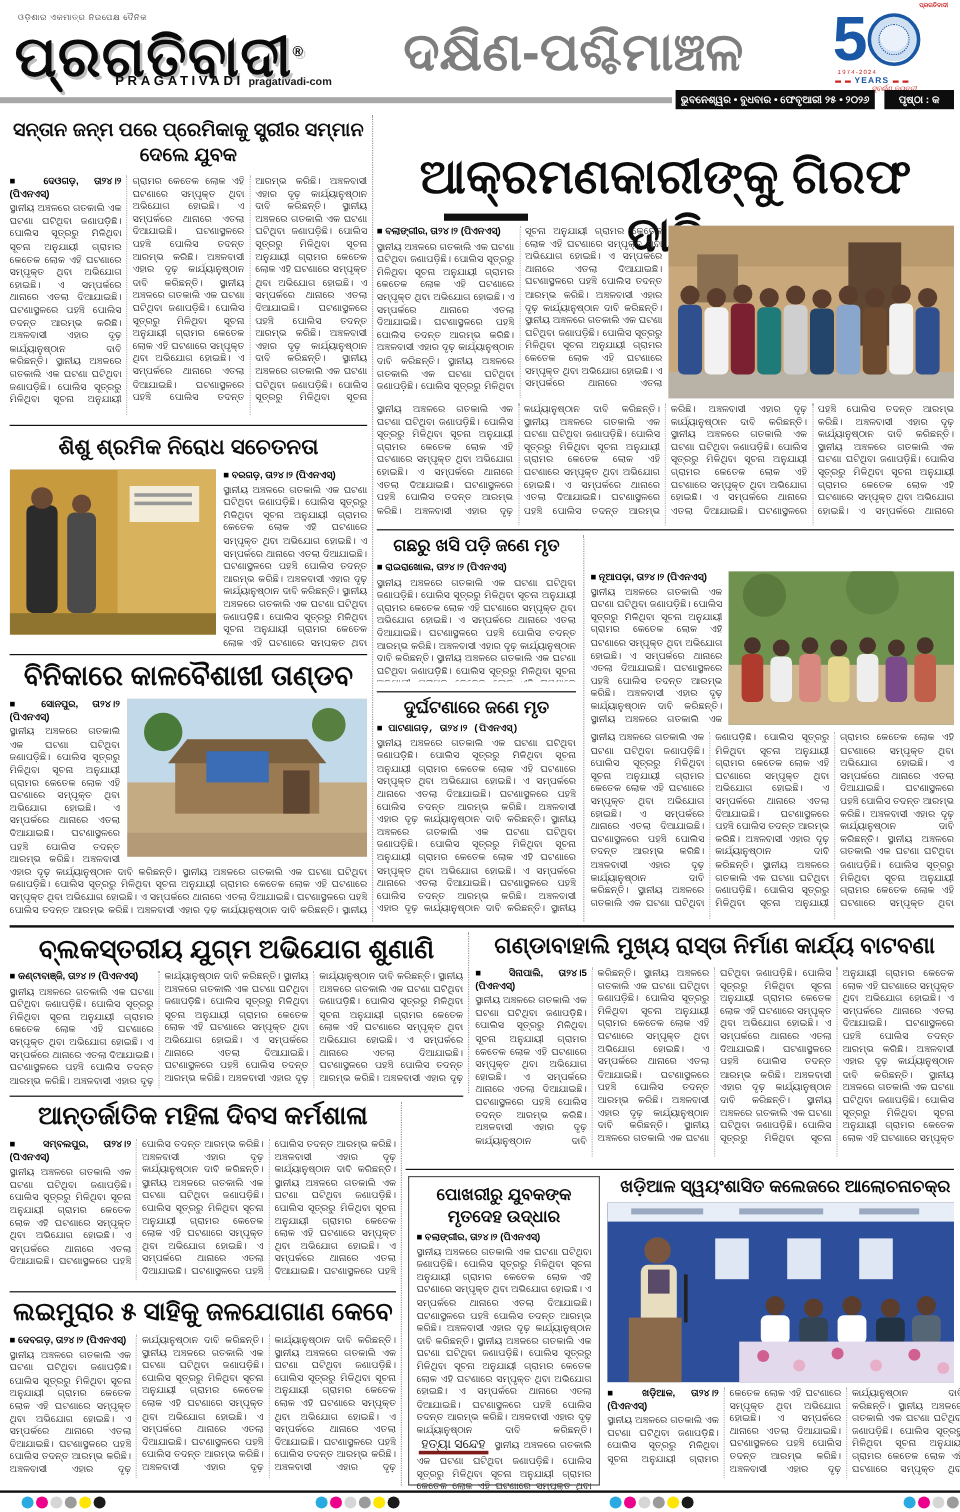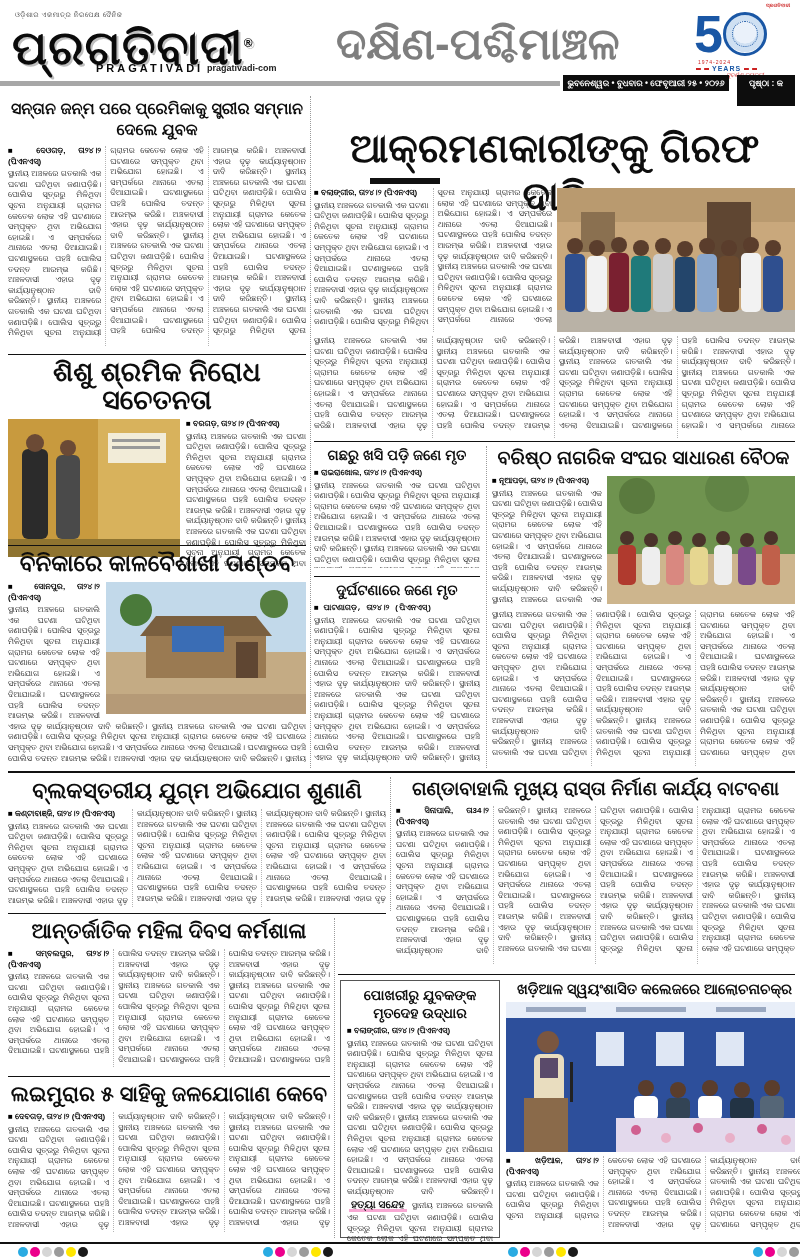--- a/index.html
+++ b/index.html
@@ -41,22 +41,22 @@
   .cols4{column-count:4;column-gap:9px;column-rule:1px dotted #b5b5b5;}
   .dateline{display:block;font-size:8px;font-weight:700;margin-bottom:2px;color:#000;}
   .hrule{background:#111;}
   .vdot{border-left:1px dotted #9a9a9a;width:0;}
   .photo{overflow:hidden;background:#ccc;}
   .photo svg{display:block;}
   .float-l{float:left;margin:0 6px 3px 0;}
   .float-r{float:right;margin:0 0 3px 6px;}
   .blackbar{background:#111;}
   .boxed{border:1px solid #555;box-sizing:border-box;padding:5px 6px;}
-  .highlight{display:inline-block;font-weight:700;font-size:10.5px;color:#0d0d0d;
-             border-bottom:3px solid #f9a8d4;padding:0 2px;margin:1px 2px;}
+  .highlight{display:inline-block;font-weight:400;font-size:10.5px;color:#0d0d0d;
+             border-bottom:3px solid #7f1d1d;padding:0 2px;margin:1px 2px;}
   
   .regrow{display:flex;gap:2px;}
   .dot{width:10px;height:10px;border-radius:50%;}
   .dc{background:#29abe2}.dm{background:#ec008c}.dl{background:#d6d6d6}
   .dg{background:#9b9b9b}.dy{background:#ffe600}.dk{background:#1a1a1a}
 </style>
 </head>
 <body>
 
 <div class="page">
@@ -77,34 +77,34 @@
     <div class="years">
       <div class="dash"></div>
       <span>YEARS</span>
       <div class="dash"></div>
     </div>
     <div class="script">ସୁବର୍ଣ୍ଣ ଜୟନ୍ତୀ</div>
   </div>
 
   <div class="abs gray-rule" style="left:0;top:81px;width:560px;height:5px;"></div>
   <div class="abs date-strip" style="left:563px;top:75px;width:166px;height:16px;">ଭୁବନେଶ୍ୱର • ବୁଧବାର • ଫେବୃଆରୀ ୨୫ • ୨୦୨୬</div>
-  <div class="abs page-box" style="left:737px;top:75px;width:58px;height:31px;">ପୃଷ୍ଠା : କ</div>
+  <div class="abs page-box" style="left:737px;top:75px;width:58px;height:16px;">ପୃଷ୍ଠା : କ</div>
 
   <div class="abs" style="left:8px;top:98px;width:298px;height:253px;">
     <div class="art-head" style="font-size:16px;line-height:21px;">ସନ୍ତାନ ଜନ୍ମ ପରେ ପ୍ରେମିକାକୁ ସ୍ତ୍ରୀର ସମ୍ମାନ ଦେଲେ ଯୁବକ</div>
     <div class="body cols3" style="margin-top:6px;height:200px;">
       <span class="dateline">■ ଦେଓଗଡ଼, ତା୨୪।୨ (ପିଏନଏସ୍)</span>
       <span>ସ୍ଥାନୀୟ ଅଞ୍ଚଳରେ ଗତକାଲି ଏକ ଘଟଣା ଘଟିଥିବା ଜଣାପଡ଼ିଛି। ପୋଲିସ ସୂତ୍ରରୁ ମିଳିଥିବା ସୂଚନା ଅନୁଯାୟୀ ଗ୍ରାମର କେତେକ ଲୋକ ଏହି ଘଟଣାରେ ସମ୍ପୃକ୍ତ ଥିବା ଅଭିଯୋଗ ହୋଇଛି। ଏ ସମ୍ପର୍କରେ ଥାନାରେ ଏତଲା ଦିଆଯାଇଛି। ଘଟଣାସ୍ଥଳରେ ପହଞ୍ଚି ପୋଲିସ ତଦନ୍ତ ଆରମ୍ଭ କରିଛି। ଅଞ୍ଚଳବାସୀ ଏହାର ଦୃଢ଼ କାର୍ଯ୍ୟାନୁଷ୍ଠାନ ଦାବି କରିଛନ୍ତି।  ସ୍ଥାନୀୟ ଅଞ୍ଚଳରେ ଗତକାଲି ଏକ ଘଟଣା ଘଟିଥିବା ଜଣାପଡ଼ିଛି। ପୋଲିସ ସୂତ୍ରରୁ ମିଳିଥିବା ସୂଚନା ଅନୁଯାୟୀ ଗ୍ରାମର କେତେକ ଲୋକ ଏହି ଘଟଣାରେ ସମ୍ପୃକ୍ତ ଥିବା ଅଭିଯୋଗ ହୋଇଛି। ଏ ସମ୍ପର୍କରେ ଥାନାରେ ଏତଲା ଦିଆଯାଇଛି। ଘଟଣାସ୍ଥଳରେ ପହଞ୍ଚି ପୋଲିସ ତଦନ୍ତ ଆରମ୍ଭ କରିଛି। ଅଞ୍ଚଳବାସୀ ଏହାର ଦୃଢ଼ କାର୍ଯ୍ୟାନୁଷ୍ଠାନ ଦାବି କରିଛନ୍ତି।  ସ୍ଥାନୀୟ ଅଞ୍ଚଳରେ ଗତକାଲି ଏକ ଘଟଣା ଘଟିଥିବା ଜଣାପଡ଼ିଛି। ପୋଲିସ ସୂତ୍ରରୁ ମିଳିଥିବା ସୂଚନା ଅନୁଯାୟୀ ଗ୍ରାମର କେତେକ ଲୋକ ଏହି ଘଟଣାରେ ସମ୍ପୃକ୍ତ ଥିବା ଅଭିଯୋଗ ହୋଇଛି। ଏ ସମ୍ପର୍କରେ ଥାନାରେ ଏତଲା ଦିଆଯାଇଛି। ଘଟଣାସ୍ଥଳରେ ପହଞ୍ଚି ପୋଲିସ ତଦନ୍ତ ଆରମ୍ଭ କରିଛି। ଅଞ୍ଚଳବାସୀ ଏହାର ଦୃଢ଼ କାର୍ଯ୍ୟାନୁଷ୍ଠାନ ଦାବି କରିଛନ୍ତି।  ସ୍ଥାନୀୟ ଅଞ୍ଚଳରେ ଗତକାଲି ଏକ ଘଟଣା ଘଟିଥିବା ଜଣାପଡ଼ିଛି। ପୋଲିସ ସୂତ୍ରରୁ ମିଳିଥିବା ସୂଚନା ଅନୁଯାୟୀ ଗ୍ରାମର କେତେକ ଲୋକ ଏହି ଘଟଣାରେ ସମ୍ପୃକ୍ତ ଥିବା ଅଭିଯୋଗ ହୋଇଛି। ଏ ସମ୍ପର୍କରେ ଥାନାରେ ଏତଲା ଦିଆଯାଇଛି। ଘଟଣାସ୍ଥଳରେ ପହଞ୍ଚି ପୋଲିସ ତଦନ୍ତ ଆରମ୍ଭ କରିଛି। ଅଞ୍ଚଳବାସୀ ଏହାର ଦୃଢ଼ କାର୍ଯ୍ୟାନୁଷ୍ଠାନ ଦାବି କରିଛନ୍ତି।  ସ୍ଥାନୀୟ ଅଞ୍ଚଳରେ ଗତକାଲି ଏକ ଘଟଣା ଘଟିଥିବା ଜଣାପଡ଼ିଛି। ପୋଲିସ ସୂତ୍ରରୁ ମିଳିଥିବା ସୂଚନା ଅନୁଯାୟୀ ଗ୍ରାମର କେତେକ ଲୋକ ଏହି ଘଟଣାରେ ସମ୍ପୃକ୍ତ ଥିବା ଅଭିଯୋଗ ହୋଇଛି। ଏ ସମ୍ପର୍କରେ ଥାନାରେ ଏତଲା ଦିଆଯାଇଛି। ଘଟଣାସ୍ଥଳରେ ପହଞ୍ଚି ପୋଲିସ ତଦନ୍ତ ଆରମ୍ଭ କରିଛି। ଅଞ୍ଚଳବାସୀ ଏହାର ଦୃଢ଼ କାର୍ଯ୍ୟାନୁଷ୍ଠାନ ଦାବି କରିଛନ୍ତି।  ସ୍ଥାନୀୟ ଅଞ୍ଚଳରେ ଗତକାଲି ଏକ ଘଟଣା ଘଟିଥିବା ଜଣାପଡ଼ିଛି। ପୋଲିସ ସୂତ୍ରରୁ ମିଳିଥିବା ସୂଚନା ଅନୁଯାୟୀ ଗ୍ରାମର କେତେକ ଲୋକ ଏହି ଘଟଣାରେ ସମ୍ପୃକ୍ତ ଥିବା ଅଭିଯୋଗ ହୋଇଛି। ଏ ସମ୍ପର୍କରେ ଥାନାରେ ଏତଲା ଦିଆଯାଇଛି। ଘଟଣାସ୍ଥଳରେ ପହଞ୍ଚି ପୋଲିସ ତଦନ୍ତ ଆରମ୍ଭ କରିଛି। ଅଞ୍ଚଳବାସୀ ଏହାର ଦୃଢ଼ କାର୍ଯ୍ୟାନୁଷ୍ଠାନ ଦାବି କରିଛନ୍ତି।  ସ୍ଥାନୀୟ ଅଞ୍ଚଳରେ ଗତକାଲି ଏକ ଘଟଣା ଘଟିଥିବା ଜଣାପଡ଼ିଛି। ପୋଲିସ ସୂତ୍ରରୁ ମିଳିଥିବା ସୂଚନା ଅନୁଯାୟୀ ଗ୍ରାମର କେତେକ ଲୋକ ଏହି ଘଟଣାରେ ସମ୍ପୃକ୍ତ ଥିବା ଅଭିଯୋଗ ହୋଇଛି। ଏ ସମ୍ପର୍କରେ ଥାନାରେ ଏତଲା ଦିଆଯାଇଛି। ଘଟଣାସ୍ଥଳରେ ପହଞ୍ଚି ପୋଲିସ ତଦନ୍ତ ଆରମ୍ଭ କରିଛି। ଅଞ୍ଚଳବାସୀ ଏହାର ଦୃଢ଼ କାର୍ଯ୍ୟାନୁଷ୍ଠାନ ଦାବି କରିଛନ୍ତି।  ସ୍ଥାନୀୟ ଅଞ୍ଚଳରେ ଗତକାଲି ଏକ ଘଟଣା ଘଟିଥିବା ଜଣାପଡ଼ିଛି। ପୋଲିସ ସୂତ୍ରରୁ ମିଳିଥିବା ସୂଚନା ଅନୁଯାୟୀ ଗ୍ରାମର କେତେକ ଲୋକ ଏହି ଘଟଣାରେ ସମ୍ପୃକ୍ତ ଥିବା ଅଭିଯୋଗ ହୋଇଛି। ଏ ସମ୍ପର୍କରେ ଥାନାରେ ଏତଲା ଦିଆଯାଇଛି। ଘଟଣାସ୍ଥଳରେ ପହଞ୍ଚି ପୋଲିସ ତଦନ୍ତ ଆରମ୍ଭ କରିଛି। ଅଞ୍ଚଳବାସୀ ଏହାର ଦୃଢ଼ କାର୍ଯ୍ୟାନୁଷ୍ଠାନ ଦାବି କରିଛନ୍ତି।  ସ୍ଥାନୀୟ ଅଞ୍ଚଳରେ ଗତକାଲି ଏକ ଘଟଣା ଘଟିଥିବା ଜଣାପଡ଼ିଛି। ପୋଲିସ ସୂତ୍ରରୁ ମିଳିଥିବା ସୂଚନା ଅନୁଯାୟୀ ଗ୍ରାମର କେତେକ ଲୋକ ଏହି ଘଟଣାରେ ସମ୍ପୃକ୍ତ ଥିବା ଅଭିଯୋଗ ହୋଇଛି। ଏ ସମ୍ପର୍କରେ ଥାନାରେ ଏତଲା ଦିଆଯାଇଛି। ଘଟଣାସ୍ଥଳରେ ପହଞ୍ଚି ପୋଲିସ ତଦନ୍ତ ଆରମ୍ଭ କରିଛି। ଅଞ୍ଚଳବାସୀ ଏହାର ଦୃଢ଼ କାର୍ଯ୍ୟାନୁଷ୍ଠାନ ଦାବି କରିଛନ୍ତି।  ସ୍ଥାନୀୟ ଅଞ୍ଚଳରେ ଗତକାଲି ଏକ ଘଟଣା ଘଟିଥିବା ଜଣାପଡ଼ିଛି। ପୋଲିସ ସୂତ୍ରରୁ ମିଳିଥିବା ସୂଚନା ଅନୁଯାୟୀ ଗ୍ରାମର କେତେକ ଲୋକ ଏହି ଘଟଣାରେ ସମ୍ପୃକ୍ତ ଥିବା ଅଭିଯୋଗ ହୋଇଛି। ଏ ସମ୍ପର୍କରେ ଥାନାରେ ଏତଲା ଦିଆଯାଇଛି। ଘଟଣାସ୍ଥଳରେ ପହଞ୍ଚି ପୋଲିସ ତଦନ୍ତ ଆରମ୍ଭ କରିଛି। ଅଞ୍ଚଳବାସୀ ଏହାର ଦୃଢ଼ କାର୍ଯ୍ୟାନୁଷ୍ଠାନ ଦାବି କରିଛନ୍ତି।  ସ୍ଥାନୀୟ ଅଞ୍ଚଳରେ ଗତକାଲି ଏକ ଘଟଣା ଘଟିଥିବା ଜଣାପଡ଼ିଛି। ପୋଲିସ ସୂତ୍ରରୁ ମିଳିଥିବା ସୂଚନା ଅନୁଯାୟୀ ଗ୍ରାମର କେତେକ ଲୋକ ଏହି ଘଟଣାରେ ସମ୍ପୃକ୍ତ ଥିବା ଅଭିଯୋଗ ହୋଇଛି। ଏ ସମ୍ପର୍କରେ ଥାନାରେ ଏତଲା ଦିଆଯାଇଛି। ଘଟଣାସ୍ଥଳରେ ପହଞ୍ଚି ପୋଲିସ ତଦନ୍ତ ଆରମ୍ଭ କରିଛି। ଅଞ୍ଚଳବାସୀ ଏହାର ଦୃଢ଼ କାର୍ଯ୍ୟାନୁଷ୍ଠାନ ଦାବି କରିଛନ୍ତି।  ସ୍ଥାନୀୟ ଅଞ୍ଚଳରେ ଗତକାଲି ଏକ ଘଟଣା ଘଟିଥିବା ଜଣାପଡ଼ିଛି। ପୋଲିସ ସୂତ୍ରରୁ ମିଳିଥିବା ସୂଚନା ଅନୁଯାୟୀ ଗ୍ରାମର କେତେକ ଲୋକ ଏହି ଘଟଣାରେ ସମ୍ପୃକ୍ତ ଥିବା ଅଭିଯୋଗ ହୋଇଛି। ଏ ସମ୍ପର୍କରେ ଥାନାରେ ଏତଲା ଦିଆଯାଇଛି। ଘଟଣାସ୍ଥଳରେ ପହଞ୍ଚି ପୋଲିସ ତଦନ୍ତ ଆରମ୍ଭ କରିଛି। ଅଞ୍ଚଳବାସୀ ଏହାର ଦୃଢ଼ କାର୍ଯ୍ୟାନୁଷ୍ଠାନ ଦାବି କରିଛନ୍ତି।  ସ୍ଥାନୀୟ ଅଞ୍ଚଳରେ ଗତକାଲି ଏକ ଘଟଣା ଘଟିଥିବା ଜଣାପଡ଼ିଛି। ପୋଲିସ ସୂତ୍ରରୁ ମିଳିଥିବା ସୂଚନା ଅନୁଯାୟୀ ଗ୍ରାମର କେତେକ ଲୋକ ଏହି ଘଟଣାରେ ସମ୍ପୃକ୍ତ ଥିବା ଅଭିଯୋଗ ହୋଇଛି। ଏ ସମ୍ପର୍କରେ ଥାନାରେ ଏତଲା ଦିଆଯାଇଛି। ଘଟଣାସ୍ଥଳରେ ପହଞ୍ଚି ପୋଲିସ ତଦନ୍ତ ଆରମ୍ଭ କରିଛି। ଅଞ୍ଚଳବାସୀ ଏହାର ଦୃଢ଼ କାର୍ଯ୍ୟାନୁଷ୍ଠାନ ଦାବି କରିଛନ୍ତି।  </span>
     </div>
   </div>
   <div class="abs vdot" style="left:310px;top:96px;height:672px;"></div>
 
   <div class="abs hrule" style="left:8px;top:354px;width:298px;height:1px;"></div>
   <div class="abs" style="left:8px;top:358px;width:298px;height:184px;">
-    <div class="art-head" style="font-size:27px;line-height:28px;">ଶିଶୁ ଶ୍ରମିକ ନିରୋଧ ସଚେତନତା</div>
+    <div class="art-head" style="font-size:18px;line-height:28px;">ଶିଶୁ ଶ୍ରମିକ ନିରୋଧ ସଚେତନତା</div>
     <div class="body" style="margin-top:5px;height:148px;">
       <div class="photo float-l" style="width:172px;height:138px;">
         <svg width="172" height="138">
             <rect width="172" height="138" fill="#c89a3e"></rect>
             <rect x="90" width="82" height="138" fill="#d8b25c"></rect>
             <rect x="100" y="14" width="58" height="30" fill="#f2ecd8"></rect>
             <rect x="104" y="20" width="48" height="3" fill="#999"></rect>
             <rect x="104" y="27" width="48" height="3" fill="#999"></rect>
             <rect x="14" y="30" width="26" height="90" rx="6" fill="#2b2b2b"></rect>
             <circle cx="27" cy="24" r="9" fill="#6b4a35"></circle>
@@ -197,21 +197,20 @@
   <div class="abs" style="left:314px;top:581px;width:166px;height:187px;">
     <div class="art-head" style="font-size:14.5px;line-height:18px;">ଦୁର୍ଘଟଣାରେ ଜଣେ ମୃତ</div>
     <div class="body" style="margin-top:4px;height:160px;font-family:Liberation Mono, monospace;">
       <span class="dateline">■ ପାଟଣାଗଡ଼, ତା୨୪।୨ (ପିଏନଏସ୍)</span>
       <span>ସ୍ଥାନୀୟ ଅଞ୍ଚଳରେ ଗତକାଲି ଏକ ଘଟଣା ଘଟିଥିବା ଜଣାପଡ଼ିଛି। ପୋଲିସ ସୂତ୍ରରୁ ମିଳିଥିବା ସୂଚନା ଅନୁଯାୟୀ ଗ୍ରାମର କେତେକ ଲୋକ ଏହି ଘଟଣାରେ ସମ୍ପୃକ୍ତ ଥିବା ଅଭିଯୋଗ ହୋଇଛି। ଏ ସମ୍ପର୍କରେ ଥାନାରେ ଏତଲା ଦିଆଯାଇଛି। ଘଟଣାସ୍ଥଳରେ ପହଞ୍ଚି ପୋଲିସ ତଦନ୍ତ ଆରମ୍ଭ କରିଛି। ଅଞ୍ଚଳବାସୀ ଏହାର ଦୃଢ଼ କାର୍ଯ୍ୟାନୁଷ୍ଠାନ ଦାବି କରିଛନ୍ତି।  ସ୍ଥାନୀୟ ଅଞ୍ଚଳରେ ଗତକାଲି ଏକ ଘଟଣା ଘଟିଥିବା ଜଣାପଡ଼ିଛି। ପୋଲିସ ସୂତ୍ରରୁ ମିଳିଥିବା ସୂଚନା ଅନୁଯାୟୀ ଗ୍ରାମର କେତେକ ଲୋକ ଏହି ଘଟଣାରେ ସମ୍ପୃକ୍ତ ଥିବା ଅଭିଯୋଗ ହୋଇଛି। ଏ ସମ୍ପର୍କରେ ଥାନାରେ ଏତଲା ଦିଆଯାଇଛି। ଘଟଣାସ୍ଥଳରେ ପହଞ୍ଚି ପୋଲିସ ତଦନ୍ତ ଆରମ୍ଭ କରିଛି। ଅଞ୍ଚଳବାସୀ ଏହାର ଦୃଢ଼ କାର୍ଯ୍ୟାନୁଷ୍ଠାନ ଦାବି କରିଛନ୍ତି।  ସ୍ଥାନୀୟ ଅଞ୍ଚଳରେ ଗତକାଲି ଏକ ଘଟଣା ଘଟିଥିବା ଜଣାପଡ଼ିଛି। ପୋଲିସ ସୂତ୍ରରୁ ମିଳିଥିବା ସୂଚନା ଅନୁଯାୟୀ ଗ୍ରାମର କେତେକ ଲୋକ ଏହି ଘଟଣାରେ ସମ୍ପୃକ୍ତ ଥିବା ଅଭିଯୋଗ ହୋଇଛି। ଏ ସମ୍ପର୍କରେ ଥାନାରେ ଏତଲା ଦିଆଯାଇଛି। ଘଟଣାସ୍ଥଳରେ ପହଞ୍ଚି ପୋଲିସ ତଦନ୍ତ ଆରମ୍ଭ କରିଛି। ଅଞ୍ଚଳବାସୀ ଏହାର ଦୃଢ଼ କାର୍ଯ୍ୟାନୁଷ୍ଠାନ ଦାବି କରିଛନ୍ତି।  ସ୍ଥାନୀୟ ଅଞ୍ଚଳରେ ଗତକାଲି ଏକ ଘଟଣା ଘଟିଥିବା ଜଣାପଡ଼ିଛି। ପୋଲିସ ସୂତ୍ରରୁ ମିଳିଥିବା ସୂଚନା ଅନୁଯାୟୀ ଗ୍ରାମର କେତେକ ଲୋକ ଏହି ଘଟଣାରେ ସମ୍ପୃକ୍ତ ଥିବା ଅଭିଯୋଗ ହୋଇଛି। ଏ ସମ୍ପର୍କରେ ଥାନାରେ ଏତଲା ଦିଆଯାଇଛି। ଘଟଣାସ୍ଥଳରେ ପହଞ୍ଚି ପୋଲିସ ତଦନ୍ତ ଆରମ୍ଭ କରିଛି। ଅଞ୍ଚଳବାସୀ ଏହାର ଦୃଢ଼ କାର୍ଯ୍ୟାନୁଷ୍ଠାନ ଦାବି କରିଛନ୍ତି।  ସ୍ଥାନୀୟ ଅଞ୍ଚଳରେ ଗତକାଲି ଏକ ଘଟଣା ଘଟିଥିବା ଜଣାପଡ଼ିଛି। ପୋଲିସ ସୂତ୍ରରୁ ମିଳିଥିବା ସୂଚନା ଅନୁଯାୟୀ ଗ୍ରାମର କେତେକ ଲୋକ ଏହି ଘଟଣାରେ ସମ୍ପୃକ୍ତ ଥିବା ଅଭିଯୋଗ ହୋଇଛି। ଏ ସମ୍ପର୍କରେ ଥାନାରେ ଏତଲା ଦିଆଯାଇଛି। ଘଟଣାସ୍ଥଳରେ ପହଞ୍ଚି ପୋଲିସ ତଦନ୍ତ ଆରମ୍ଭ କରିଛି। ଅଞ୍ଚଳବାସୀ ଏହାର ଦୃଢ଼ କାର୍ଯ୍ୟାନୁଷ୍ଠାନ ଦାବି କରିଛନ୍ତି।  ସ୍ଥାନୀୟ ଅଞ୍ଚଳରେ ଗତକାଲି ଏକ ଘଟଣା ଘଟିଥିବା ଜଣାପଡ଼ିଛି। ପୋଲିସ ସୂତ୍ରରୁ ମିଳିଥିବା ସୂଚନା ଅନୁଯାୟୀ ଗ୍ରାମର କେତେକ ଲୋକ ଏହି ଘଟଣାରେ ସମ୍ପୃକ୍ତ ଥିବା ଅଭିଯୋଗ ହୋଇଛି। ଏ ସମ୍ପର୍କରେ ଥାନାରେ ଏତଲା ଦିଆଯାଇଛି। ଘଟଣାସ୍ଥଳରେ ପହଞ୍ଚି ପୋଲିସ ତଦନ୍ତ ଆରମ୍ଭ କରିଛି। ଅଞ୍ଚଳବାସୀ ଏହାର ଦୃଢ଼ କାର୍ଯ୍ୟାନୁଷ୍ଠାନ ଦାବି କରିଛନ୍ତି।  </span>
     </div>
   </div>
   <div class="abs vdot" style="left:486px;top:446px;height:322px;"></div>
 
   <div class="abs" style="left:492px;top:446px;width:303px;height:322px;">
-    <div class="art-head" style="font-size:19px;line-height:24px;">ବରିଷ୍ଠ ନାଗରିକ ସଂଘର ସାଧାରଣ ବୈଠକ</div>
     <div class="abs" style="left:0;top:30px;width:303px;height:128px;display:flex;">
       <div class="body" style="width:110px;height:128px;">
         <span class="dateline">■ ନୂଆପଡ଼ା, ତା୨୪।୨ (ପିଏନଏସ୍)</span>
         <span>ସ୍ଥାନୀୟ ଅଞ୍ଚଳରେ ଗତକାଲି ଏକ ଘଟଣା ଘଟିଥିବା ଜଣାପଡ଼ିଛି। ପୋଲିସ ସୂତ୍ରରୁ ମିଳିଥିବା ସୂଚନା ଅନୁଯାୟୀ ଗ୍ରାମର କେତେକ ଲୋକ ଏହି ଘଟଣାରେ ସମ୍ପୃକ୍ତ ଥିବା ଅଭିଯୋଗ ହୋଇଛି। ଏ ସମ୍ପର୍କରେ ଥାନାରେ ଏତଲା ଦିଆଯାଇଛି। ଘଟଣାସ୍ଥଳରେ ପହଞ୍ଚି ପୋଲିସ ତଦନ୍ତ ଆରମ୍ଭ କରିଛି। ଅଞ୍ଚଳବାସୀ ଏହାର ଦୃଢ଼ କାର୍ଯ୍ୟାନୁଷ୍ଠାନ ଦାବି କରିଛନ୍ତି।  ସ୍ଥାନୀୟ ଅଞ୍ଚଳରେ ଗତକାଲି ଏକ ଘଟଣା ଘଟିଥିବା ଜଣାପଡ଼ିଛି। ପୋଲିସ ସୂତ୍ରରୁ ମିଳିଥିବା ସୂଚନା ଅନୁଯାୟୀ ଗ୍ରାମର କେତେକ ଲୋକ ଏହି ଘଟଣାରେ ସମ୍ପୃକ୍ତ ଥିବା ଅଭିଯୋଗ ହୋଇଛି। ଏ ସମ୍ପର୍କରେ ଥାନାରେ ଏତଲା ଦିଆଯାଇଛି। ଘଟଣାସ୍ଥଳରେ ପହଞ୍ଚି ପୋଲିସ ତଦନ୍ତ ଆରମ୍ଭ କରିଛି। ଅଞ୍ଚଳବାସୀ ଏହାର ଦୃଢ଼ କାର୍ଯ୍ୟାନୁଷ୍ଠାନ ଦାବି କରିଛନ୍ତି।  ସ୍ଥାନୀୟ ଅଞ୍ଚଳରେ ଗତକାଲି ଏକ ଘଟଣା ଘଟିଥିବା ଜଣାପଡ଼ିଛି। ପୋଲିସ ସୂତ୍ରରୁ ମିଳିଥିବା ସୂଚନା ଅନୁଯାୟୀ ଗ୍ରାମର କେତେକ ଲୋକ ଏହି ଘଟଣାରେ ସମ୍ପୃକ୍ତ ଥିବା ଅଭିଯୋଗ ହୋଇଛି। ଏ ସମ୍ପର୍କରେ ଥାନାରେ ଏତଲା ଦିଆଯାଇଛି। ଘଟଣାସ୍ଥଳରେ ପହଞ୍ଚି ପୋଲିସ ତଦନ୍ତ ଆରମ୍ଭ କରିଛି। ଅଞ୍ଚଳବାସୀ ଏହାର ଦୃଢ଼ କାର୍ଯ୍ୟାନୁଷ୍ଠାନ ଦାବି କରିଛନ୍ତି।  </span>
       </div>
       <div class="photo" style="width:188px;height:128px;margin-left:5px;">
         <svg width="188" height="128">
             <rect width="188" height="128" fill="#6f934f"></rect>
             <circle cx="30" cy="20" r="18" fill="#5a7a3e"></circle>
             <circle cx="120" cy="14" r="22" fill="#618445"></circle>
@@ -247,21 +246,21 @@
     <div class="body cols3" style="margin-top:5px;height:98px;">
       <span class="dateline">■ କଣ୍ଟାବାଞ୍ଜି, ତା୨୪।୨ (ପିଏନଏସ୍)</span>
       <span>ସ୍ଥାନୀୟ ଅଞ୍ଚଳରେ ଗତକାଲି ଏକ ଘଟଣା ଘଟିଥିବା ଜଣାପଡ଼ିଛି। ପୋଲିସ ସୂତ୍ରରୁ ମିଳିଥିବା ସୂଚନା ଅନୁଯାୟୀ ଗ୍ରାମର କେତେକ ଲୋକ ଏହି ଘଟଣାରେ ସମ୍ପୃକ୍ତ ଥିବା ଅଭିଯୋଗ ହୋଇଛି। ଏ ସମ୍ପର୍କରେ ଥାନାରେ ଏତଲା ଦିଆଯାଇଛି। ଘଟଣାସ୍ଥଳରେ ପହଞ୍ଚି ପୋଲିସ ତଦନ୍ତ ଆରମ୍ଭ କରିଛି। ଅଞ୍ଚଳବାସୀ ଏହାର ଦୃଢ଼ କାର୍ଯ୍ୟାନୁଷ୍ଠାନ ଦାବି କରିଛନ୍ତି।  ସ୍ଥାନୀୟ ଅଞ୍ଚଳରେ ଗତକାଲି ଏକ ଘଟଣା ଘଟିଥିବା ଜଣାପଡ଼ିଛି। ପୋଲିସ ସୂତ୍ରରୁ ମିଳିଥିବା ସୂଚନା ଅନୁଯାୟୀ ଗ୍ରାମର କେତେକ ଲୋକ ଏହି ଘଟଣାରେ ସମ୍ପୃକ୍ତ ଥିବା ଅଭିଯୋଗ ହୋଇଛି। ଏ ସମ୍ପର୍କରେ ଥାନାରେ ଏତଲା ଦିଆଯାଇଛି। ଘଟଣାସ୍ଥଳରେ ପହଞ୍ଚି ପୋଲିସ ତଦନ୍ତ ଆରମ୍ଭ କରିଛି। ଅଞ୍ଚଳବାସୀ ଏହାର ଦୃଢ଼ କାର୍ଯ୍ୟାନୁଷ୍ଠାନ ଦାବି କରିଛନ୍ତି।  ସ୍ଥାନୀୟ ଅଞ୍ଚଳରେ ଗତକାଲି ଏକ ଘଟଣା ଘଟିଥିବା ଜଣାପଡ଼ିଛି। ପୋଲିସ ସୂତ୍ରରୁ ମିଳିଥିବା ସୂଚନା ଅନୁଯାୟୀ ଗ୍ରାମର କେତେକ ଲୋକ ଏହି ଘଟଣାରେ ସମ୍ପୃକ୍ତ ଥିବା ଅଭିଯୋଗ ହୋଇଛି। ଏ ସମ୍ପର୍କରେ ଥାନାରେ ଏତଲା ଦିଆଯାଇଛି। ଘଟଣାସ୍ଥଳରେ ପହଞ୍ଚି ପୋଲିସ ତଦନ୍ତ ଆରମ୍ଭ କରିଛି। ଅଞ୍ଚଳବାସୀ ଏହାର ଦୃଢ଼ କାର୍ଯ୍ୟାନୁଷ୍ଠାନ ଦାବି କରିଛନ୍ତି।  ସ୍ଥାନୀୟ ଅଞ୍ଚଳରେ ଗତକାଲି ଏକ ଘଟଣା ଘଟିଥିବା ଜଣାପଡ଼ିଛି। ପୋଲିସ ସୂତ୍ରରୁ ମିଳିଥିବା ସୂଚନା ଅନୁଯାୟୀ ଗ୍ରାମର କେତେକ ଲୋକ ଏହି ଘଟଣାରେ ସମ୍ପୃକ୍ତ ଥିବା ଅଭିଯୋଗ ହୋଇଛି। ଏ ସମ୍ପର୍କରେ ଥାନାରେ ଏତଲା ଦିଆଯାଇଛି। ଘଟଣାସ୍ଥଳରେ ପହଞ୍ଚି ପୋଲିସ ତଦନ୍ତ ଆରମ୍ଭ କରିଛି। ଅଞ୍ଚଳବାସୀ ଏହାର ଦୃଢ଼ କାର୍ଯ୍ୟାନୁଷ୍ଠାନ ଦାବି କରିଛନ୍ତି।  ସ୍ଥାନୀୟ ଅଞ୍ଚଳରେ ଗତକାଲି ଏକ ଘଟଣା ଘଟିଥିବା ଜଣାପଡ଼ିଛି। ପୋଲିସ ସୂତ୍ରରୁ ମିଳିଥିବା ସୂଚନା ଅନୁଯାୟୀ ଗ୍ରାମର କେତେକ ଲୋକ ଏହି ଘଟଣାରେ ସମ୍ପୃକ୍ତ ଥିବା ଅଭିଯୋଗ ହୋଇଛି। ଏ ସମ୍ପର୍କରେ ଥାନାରେ ଏତଲା ଦିଆଯାଇଛି। ଘଟଣାସ୍ଥଳରେ ପହଞ୍ଚି ପୋଲିସ ତଦନ୍ତ ଆରମ୍ଭ କରିଛି। ଅଞ୍ଚଳବାସୀ ଏହାର ଦୃଢ଼ କାର୍ଯ୍ୟାନୁଷ୍ଠାନ ଦାବି କରିଛନ୍ତି।  ସ୍ଥାନୀୟ ଅଞ୍ଚଳରେ ଗତକାଲି ଏକ ଘଟଣା ଘଟିଥିବା ଜଣାପଡ଼ିଛି। ପୋଲିସ ସୂତ୍ରରୁ ମିଳିଥିବା ସୂଚନା ଅନୁଯାୟୀ ଗ୍ରାମର କେତେକ ଲୋକ ଏହି ଘଟଣାରେ ସମ୍ପୃକ୍ତ ଥିବା ଅଭିଯୋଗ ହୋଇଛି। ଏ ସମ୍ପର୍କରେ ଥାନାରେ ଏତଲା ଦିଆଯାଇଛି। ଘଟଣାସ୍ଥଳରେ ପହଞ୍ଚି ପୋଲିସ ତଦନ୍ତ ଆରମ୍ଭ କରିଛି। ଅଞ୍ଚଳବାସୀ ଏହାର ଦୃଢ଼ କାର୍ଯ୍ୟାନୁଷ୍ଠାନ ଦାବି କରିଛନ୍ତି।  </span>
     </div>
   </div>
   <div class="abs vdot" style="left:390px;top:777px;height:134px;"></div>
 
   <div class="abs" style="left:396px;top:777px;width:399px;height:193px;">
     <div class="art-head" style="font-size:19px;line-height:24px;">ଗଣ୍ଡାବାହାଲି ମୁଖ୍ୟ ରାସ୍ତା ନିର୍ମାଣ କାର୍ଯ୍ୟ ବାଟବଣା</div>
     <div class="body cols4" style="margin-top:5px;height:158px;">
-      <span class="dateline">■ ସିନାପାଲି, ତା34।୨ (ପିଏନଏସ୍)</span>
+      <span class="dateline">■ ସିନାପାଲି, ତା୨୪।5 (ପିଏନଏସ୍)</span>
       <span>ସ୍ଥାନୀୟ ଅଞ୍ଚଳରେ ଗତକାଲି ଏକ ଘଟଣା ଘଟିଥିବା ଜଣାପଡ଼ିଛି। ପୋଲିସ ସୂତ୍ରରୁ ମିଳିଥିବା ସୂଚନା ଅନୁଯାୟୀ ଗ୍ରାମର କେତେକ ଲୋକ ଏହି ଘଟଣାରେ ସମ୍ପୃକ୍ତ ଥିବା ଅଭିଯୋଗ ହୋଇଛି। ଏ ସମ୍ପର୍କରେ ଥାନାରେ ଏତଲା ଦିଆଯାଇଛି। ଘଟଣାସ୍ଥଳରେ ପହଞ୍ଚି ପୋଲିସ ତଦନ୍ତ ଆରମ୍ଭ କରିଛି। ଅଞ୍ଚଳବାସୀ ଏହାର ଦୃଢ଼ କାର୍ଯ୍ୟାନୁଷ୍ଠାନ ଦାବି କରିଛନ୍ତି।  ସ୍ଥାନୀୟ ଅଞ୍ଚଳରେ ଗତକାଲି ଏକ ଘଟଣା ଘଟିଥିବା ଜଣାପଡ଼ିଛି। ପୋଲିସ ସୂତ୍ରରୁ ମିଳିଥିବା ସୂଚନା ଅନୁଯାୟୀ ଗ୍ରାମର କେତେକ ଲୋକ ଏହି ଘଟଣାରେ ସମ୍ପୃକ୍ତ ଥିବା ଅଭିଯୋଗ ହୋଇଛି। ଏ ସମ୍ପର୍କରେ ଥାନାରେ ଏତଲା ଦିଆଯାଇଛି। ଘଟଣାସ୍ଥଳରେ ପହଞ୍ଚି ପୋଲିସ ତଦନ୍ତ ଆରମ୍ଭ କରିଛି। ଅଞ୍ଚଳବାସୀ ଏହାର ଦୃଢ଼ କାର୍ଯ୍ୟାନୁଷ୍ଠାନ ଦାବି କରିଛନ୍ତି।  ସ୍ଥାନୀୟ ଅଞ୍ଚଳରେ ଗତକାଲି ଏକ ଘଟଣା ଘଟିଥିବା ଜଣାପଡ଼ିଛି। ପୋଲିସ ସୂତ୍ରରୁ ମିଳିଥିବା ସୂଚନା ଅନୁଯାୟୀ ଗ୍ରାମର କେତେକ ଲୋକ ଏହି ଘଟଣାରେ ସମ୍ପୃକ୍ତ ଥିବା ଅଭିଯୋଗ ହୋଇଛି। ଏ ସମ୍ପର୍କରେ ଥାନାରେ ଏତଲା ଦିଆଯାଇଛି। ଘଟଣାସ୍ଥଳରେ ପହଞ୍ଚି ପୋଲିସ ତଦନ୍ତ ଆରମ୍ଭ କରିଛି। ଅଞ୍ଚଳବାସୀ ଏହାର ଦୃଢ଼ କାର୍ଯ୍ୟାନୁଷ୍ଠାନ ଦାବି କରିଛନ୍ତି।  ସ୍ଥାନୀୟ ଅଞ୍ଚଳରେ ଗତକାଲି ଏକ ଘଟଣା ଘଟିଥିବା ଜଣାପଡ଼ିଛି। ପୋଲିସ ସୂତ୍ରରୁ ମିଳିଥିବା ସୂଚନା ଅନୁଯାୟୀ ଗ୍ରାମର କେତେକ ଲୋକ ଏହି ଘଟଣାରେ ସମ୍ପୃକ୍ତ ଥିବା ଅଭିଯୋଗ ହୋଇଛି। ଏ ସମ୍ପର୍କରେ ଥାନାରେ ଏତଲା ଦିଆଯାଇଛି। ଘଟଣାସ୍ଥଳରେ ପହଞ୍ଚି ପୋଲିସ ତଦନ୍ତ ଆରମ୍ଭ କରିଛି। ଅଞ୍ଚଳବାସୀ ଏହାର ଦୃଢ଼ କାର୍ଯ୍ୟାନୁଷ୍ଠାନ ଦାବି କରିଛନ୍ତି।  ସ୍ଥାନୀୟ ଅଞ୍ଚଳରେ ଗତକାଲି ଏକ ଘଟଣା ଘଟିଥିବା ଜଣାପଡ଼ିଛି। ପୋଲିସ ସୂତ୍ରରୁ ମିଳିଥିବା ସୂଚନା ଅନୁଯାୟୀ ଗ୍ରାମର କେତେକ ଲୋକ ଏହି ଘଟଣାରେ ସମ୍ପୃକ୍ତ ଥିବା ଅଭିଯୋଗ ହୋଇଛି। ଏ ସମ୍ପର୍କରେ ଥାନାରେ ଏତଲା ଦିଆଯାଇଛି। ଘଟଣାସ୍ଥଳରେ ପହଞ୍ଚି ପୋଲିସ ତଦନ୍ତ ଆରମ୍ଭ କରିଛି। ଅଞ୍ଚଳବାସୀ ଏହାର ଦୃଢ଼ କାର୍ଯ୍ୟାନୁଷ୍ଠାନ ଦାବି କରିଛନ୍ତି।  ସ୍ଥାନୀୟ ଅଞ୍ଚଳରେ ଗତକାଲି ଏକ ଘଟଣା ଘଟିଥିବା ଜଣାପଡ଼ିଛି। ପୋଲିସ ସୂତ୍ରରୁ ମିଳିଥିବା ସୂଚନା ଅନୁଯାୟୀ ଗ୍ରାମର କେତେକ ଲୋକ ଏହି ଘଟଣାରେ ସମ୍ପୃକ୍ତ ଥିବା ଅଭିଯୋଗ ହୋଇଛି। ଏ ସମ୍ପର୍କରେ ଥାନାରେ ଏତଲା ଦିଆଯାଇଛି। ଘଟଣାସ୍ଥଳରେ ପହଞ୍ଚି ପୋଲିସ ତଦନ୍ତ ଆରମ୍ଭ କରିଛି। ଅଞ୍ଚଳବାସୀ ଏହାର ଦୃଢ଼ କାର୍ଯ୍ୟାନୁଷ୍ଠାନ ଦାବି କରିଛନ୍ତି।  ସ୍ଥାନୀୟ ଅଞ୍ଚଳରେ ଗତକାଲି ଏକ ଘଟଣା ଘଟିଥିବା ଜଣାପଡ଼ିଛି। ପୋଲିସ ସୂତ୍ରରୁ ମିଳିଥିବା ସୂଚନା ଅନୁଯାୟୀ ଗ୍ରାମର କେତେକ ଲୋକ ଏହି ଘଟଣାରେ ସମ୍ପୃକ୍ତ ଥିବା ଅଭିଯୋଗ ହୋଇଛି। ଏ ସମ୍ପର୍କରେ ଥାନାରେ ଏତଲା ଦିଆଯାଇଛି। ଘଟଣାସ୍ଥଳରେ ପହଞ୍ଚି ପୋଲିସ ତଦନ୍ତ ଆରମ୍ଭ କରିଛି। ଅଞ୍ଚଳବାସୀ ଏହାର ଦୃଢ଼ କାର୍ଯ୍ୟାନୁଷ୍ଠାନ ଦାବି କରିଛନ୍ତି।  ସ୍ଥାନୀୟ ଅଞ୍ଚଳରେ ଗତକାଲି ଏକ ଘଟଣା ଘଟିଥିବା ଜଣାପଡ଼ିଛି। ପୋଲିସ ସୂତ୍ରରୁ ମିଳିଥିବା ସୂଚନା ଅନୁଯାୟୀ ଗ୍ରାମର କେତେକ ଲୋକ ଏହି ଘଟଣାରେ ସମ୍ପୃକ୍ତ ଥିବା ଅଭିଯୋଗ ହୋଇଛି। ଏ ସମ୍ପର୍କରେ ଥାନାରେ ଏତଲା ଦିଆଯାଇଛି। ଘଟଣାସ୍ଥଳରେ ପହଞ୍ଚି ପୋଲିସ ତଦନ୍ତ ଆରମ୍ଭ କରିଛି। ଅଞ୍ଚଳବାସୀ ଏହାର ଦୃଢ଼ କାର୍ଯ୍ୟାନୁଷ୍ଠାନ ଦାବି କରିଛନ୍ତି।  ସ୍ଥାନୀୟ ଅଞ୍ଚଳରେ ଗତକାଲି ଏକ ଘଟଣା ଘଟିଥିବା ଜଣାପଡ଼ିଛି। ପୋଲିସ ସୂତ୍ରରୁ ମିଳିଥିବା ସୂଚନା ଅନୁଯାୟୀ ଗ୍ରାମର କେତେକ ଲୋକ ଏହି ଘଟଣାରେ ସମ୍ପୃକ୍ତ ଥିବା ଅଭିଯୋଗ ହୋଇଛି। ଏ ସମ୍ପର୍କରେ ଥାନାରେ ଏତଲା ଦିଆଯାଇଛି। ଘଟଣାସ୍ଥଳରେ ପହଞ୍ଚି ପୋଲିସ ତଦନ୍ତ ଆରମ୍ଭ କରିଛି। ଅଞ୍ଚଳବାସୀ ଏହାର ଦୃଢ଼ କାର୍ଯ୍ୟାନୁଷ୍ଠାନ ଦାବି କରିଛନ୍ତି।  ସ୍ଥାନୀୟ ଅଞ୍ଚଳରେ ଗତକାଲି ଏକ ଘଟଣା ଘଟିଥିବା ଜଣାପଡ଼ିଛି। ପୋଲିସ ସୂତ୍ରରୁ ମିଳିଥିବା ସୂଚନା ଅନୁଯାୟୀ ଗ୍ରାମର କେତେକ ଲୋକ ଏହି ଘଟଣାରେ ସମ୍ପୃକ୍ତ ଥିବା ଅଭିଯୋଗ ହୋଇଛି। ଏ ସମ୍ପର୍କରେ ଥାନାରେ ଏତଲା ଦିଆଯାଇଛି। ଘଟଣାସ୍ଥଳରେ ପହଞ୍ଚି ପୋଲିସ ତଦନ୍ତ ଆରମ୍ଭ କରିଛି। ଅଞ୍ଚଳବାସୀ ଏହାର ଦୃଢ଼ କାର୍ଯ୍ୟାନୁଷ୍ଠାନ ଦାବି କରିଛନ୍ତି।  ସ୍ଥାନୀୟ ଅଞ୍ଚଳରେ ଗତକାଲି ଏକ ଘଟଣା ଘଟିଥିବା ଜଣାପଡ଼ିଛି। ପୋଲିସ ସୂତ୍ରରୁ ମିଳିଥିବା ସୂଚନା ଅନୁଯାୟୀ ଗ୍ରାମର କେତେକ ଲୋକ ଏହି ଘଟଣାରେ ସମ୍ପୃକ୍ତ ଥିବା ଅଭିଯୋଗ ହୋଇଛି। ଏ ସମ୍ପର୍କରେ ଥାନାରେ ଏତଲା ଦିଆଯାଇଛି। ଘଟଣାସ୍ଥଳରେ ପହଞ୍ଚି ପୋଲିସ ତଦନ୍ତ ଆରମ୍ଭ କରିଛି। ଅଞ୍ଚଳବାସୀ ଏହାର ଦୃଢ଼ କାର୍ଯ୍ୟାନୁଷ୍ଠାନ ଦାବି କରିଛନ୍ତି।  ସ୍ଥାନୀୟ ଅଞ୍ଚଳରେ ଗତକାଲି ଏକ ଘଟଣା ଘଟିଥିବା ଜଣାପଡ଼ିଛି। ପୋଲିସ ସୂତ୍ରରୁ ମିଳିଥିବା ସୂଚନା ଅନୁଯାୟୀ ଗ୍ରାମର କେତେକ ଲୋକ ଏହି ଘଟଣାରେ ସମ୍ପୃକ୍ତ ଥିବା ଅଭିଯୋଗ ହୋଇଛି। ଏ ସମ୍ପର୍କରେ ଥାନାରେ ଏତଲା ଦିଆଯାଇଛି। ଘଟଣାସ୍ଥଳରେ ପହଞ୍ଚି ପୋଲିସ ତଦନ୍ତ ଆରମ୍ଭ କରିଛି। ଅଞ୍ଚଳବାସୀ ଏହାର ଦୃଢ଼ କାର୍ଯ୍ୟାନୁଷ୍ଠାନ ଦାବି କରିଛନ୍ତି।  ସ୍ଥାନୀୟ ଅଞ୍ଚଳରେ ଗତକାଲି ଏକ ଘଟଣା ଘଟିଥିବା ଜଣାପଡ଼ିଛି। ପୋଲିସ ସୂତ୍ରରୁ ମିଳିଥିବା ସୂଚନା ଅନୁଯାୟୀ ଗ୍ରାମର କେତେକ ଲୋକ ଏହି ଘଟଣାରେ ସମ୍ପୃକ୍ତ ଥିବା ଅଭିଯୋଗ ହୋଇଛି। ଏ ସମ୍ପର୍କରେ ଥାନାରେ ଏତଲା ଦିଆଯାଇଛି। ଘଟଣାସ୍ଥଳରେ ପହଞ୍ଚି ପୋଲିସ ତଦନ୍ତ ଆରମ୍ଭ କରିଛି। ଅଞ୍ଚଳବାସୀ ଏହାର ଦୃଢ଼ କାର୍ଯ୍ୟାନୁଷ୍ଠାନ ଦାବି କରିଛନ୍ତି।  </span>
     </div>
   </div>
 
   <div class="abs hrule" style="left:8px;top:913px;width:378px;height:1px;"></div>
   <div class="abs" style="left:8px;top:918px;width:322px;height:153px;">
     <div class="art-head" style="font-size:21px;line-height:26px;">ଆନ୍ତର୍ଜାତିକ ମହିଳା ଦିବସ କର୍ମଶାଳା</div>
     <div class="body cols3" style="margin-top:5px;height:118px;">
       <span class="dateline">■ ସମ୍ବଲପୁର, ତା୨୪।୨ (ପିଏନଏସ୍)</span>
       <span>ସ୍ଥାନୀୟ ଅଞ୍ଚଳରେ ଗତକାଲି ଏକ ଘଟଣା ଘଟିଥିବା ଜଣାପଡ଼ିଛି। ପୋଲିସ ସୂତ୍ରରୁ ମିଳିଥିବା ସୂଚନା ଅନୁଯାୟୀ ଗ୍ରାମର କେତେକ ଲୋକ ଏହି ଘଟଣାରେ ସମ୍ପୃକ୍ତ ଥିବା ଅଭିଯୋଗ ହୋଇଛି। ଏ ସମ୍ପର୍କରେ ଥାନାରେ ଏତଲା ଦିଆଯାଇଛି। ଘଟଣାସ୍ଥଳରେ ପହଞ୍ଚି ପୋଲିସ ତଦନ୍ତ ଆରମ୍ଭ କରିଛି। ଅଞ୍ଚଳବାସୀ ଏହାର ଦୃଢ଼ କାର୍ଯ୍ୟାନୁଷ୍ଠାନ ଦାବି କରିଛନ୍ତି।  ସ୍ଥାନୀୟ ଅଞ୍ଚଳରେ ଗତକାଲି ଏକ ଘଟଣା ଘଟିଥିବା ଜଣାପଡ଼ିଛି। ପୋଲିସ ସୂତ୍ରରୁ ମିଳିଥିବା ସୂଚନା ଅନୁଯାୟୀ ଗ୍ରାମର କେତେକ ଲୋକ ଏହି ଘଟଣାରେ ସମ୍ପୃକ୍ତ ଥିବା ଅଭିଯୋଗ ହୋଇଛି। ଏ ସମ୍ପର୍କରେ ଥାନାରେ ଏତଲା ଦିଆଯାଇଛି। ଘଟଣାସ୍ଥଳରେ ପହଞ୍ଚି ପୋଲିସ ତଦନ୍ତ ଆରମ୍ଭ କରିଛି। ଅଞ୍ଚଳବାସୀ ଏହାର ଦୃଢ଼ କାର୍ଯ୍ୟାନୁଷ୍ଠାନ ଦାବି କରିଛନ୍ତି।  ସ୍ଥାନୀୟ ଅଞ୍ଚଳରେ ଗତକାଲି ଏକ ଘଟଣା ଘଟିଥିବା ଜଣାପଡ଼ିଛି। ପୋଲିସ ସୂତ୍ରରୁ ମିଳିଥିବା ସୂଚନା ଅନୁଯାୟୀ ଗ୍ରାମର କେତେକ ଲୋକ ଏହି ଘଟଣାରେ ସମ୍ପୃକ୍ତ ଥିବା ଅଭିଯୋଗ ହୋଇଛି। ଏ ସମ୍ପର୍କରେ ଥାନାରେ ଏତଲା ଦିଆଯାଇଛି। ଘଟଣାସ୍ଥଳରେ ପହଞ୍ଚି ପୋଲିସ ତଦନ୍ତ ଆରମ୍ଭ କରିଛି। ଅଞ୍ଚଳବାସୀ ଏହାର ଦୃଢ଼ କାର୍ଯ୍ୟାନୁଷ୍ଠାନ ଦାବି କରିଛନ୍ତି।  ସ୍ଥାନୀୟ ଅଞ୍ଚଳରେ ଗତକାଲି ଏକ ଘଟଣା ଘଟିଥିବା ଜଣାପଡ଼ିଛି। ପୋଲିସ ସୂତ୍ରରୁ ମିଳିଥିବା ସୂଚନା ଅନୁଯାୟୀ ଗ୍ରାମର କେତେକ ଲୋକ ଏହି ଘଟଣାରେ ସମ୍ପୃକ୍ତ ଥିବା ଅଭିଯୋଗ ହୋଇଛି। ଏ ସମ୍ପର୍କରେ ଥାନାରେ ଏତଲା ଦିଆଯାଇଛି। ଘଟଣାସ୍ଥଳରେ ପହଞ୍ଚି ପୋଲିସ ତଦନ୍ତ ଆରମ୍ଭ କରିଛି। ଅଞ୍ଚଳବାସୀ ଏହାର ଦୃଢ଼ କାର୍ଯ୍ୟାନୁଷ୍ଠାନ ଦାବି କରିଛନ୍ତି।  ସ୍ଥାନୀୟ ଅଞ୍ଚଳରେ ଗତକାଲି ଏକ ଘଟଣା ଘଟିଥିବା ଜଣାପଡ଼ିଛି। ପୋଲିସ ସୂତ୍ରରୁ ମିଳିଥିବା ସୂଚନା ଅନୁଯାୟୀ ଗ୍ରାମର କେତେକ ଲୋକ ଏହି ଘଟଣାରେ ସମ୍ପୃକ୍ତ ଥିବା ଅଭିଯୋଗ ହୋଇଛି। ଏ ସମ୍ପର୍କରେ ଥାନାରେ ଏତଲା ଦିଆଯାଇଛି। ଘଟଣାସ୍ଥଳରେ ପହଞ୍ଚି ପୋଲିସ ତଦନ୍ତ ଆରମ୍ଭ କରିଛି। ଅଞ୍ଚଳବାସୀ ଏହାର ଦୃଢ଼ କାର୍ଯ୍ୟାନୁଷ୍ଠାନ ଦାବି କରିଛନ୍ତି।  ସ୍ଥାନୀୟ ଅଞ୍ଚଳରେ ଗତକାଲି ଏକ ଘଟଣା ଘଟିଥିବା ଜଣାପଡ଼ିଛି। ପୋଲିସ ସୂତ୍ରରୁ ମିଳିଥିବା ସୂଚନା ଅନୁଯାୟୀ ଗ୍ରାମର କେତେକ ଲୋକ ଏହି ଘଟଣାରେ ସମ୍ପୃକ୍ତ ଥିବା ଅଭିଯୋଗ ହୋଇଛି। ଏ ସମ୍ପର୍କରେ ଥାନାରେ ଏତଲା ଦିଆଯାଇଛି। ଘଟଣାସ୍ଥଳରେ ପହଞ୍ଚି ପୋଲିସ ତଦନ୍ତ ଆରମ୍ଭ କରିଛି। ଅଞ୍ଚଳବାସୀ ଏହାର ଦୃଢ଼ କାର୍ଯ୍ୟାନୁଷ୍ଠାନ ଦାବି କରିଛନ୍ତି।  ସ୍ଥାନୀୟ ଅଞ୍ଚଳରେ ଗତକାଲି ଏକ ଘଟଣା ଘଟିଥିବା ଜଣାପଡ଼ିଛି। ପୋଲିସ ସୂତ୍ରରୁ ମିଳିଥିବା ସୂଚନା ଅନୁଯାୟୀ ଗ୍ରାମର କେତେକ ଲୋକ ଏହି ଘଟଣାରେ ସମ୍ପୃକ୍ତ ଥିବା ଅଭିଯୋଗ ହୋଇଛି। ଏ ସମ୍ପର୍କରେ ଥାନାରେ ଏତଲା ଦିଆଯାଇଛି। ଘଟଣାସ୍ଥଳରେ ପହଞ୍ଚି ପୋଲିସ ତଦନ୍ତ ଆରମ୍ଭ କରିଛି। ଅଞ୍ଚଳବାସୀ ଏହାର ଦୃଢ଼ କାର୍ଯ୍ୟାନୁଷ୍ଠାନ ଦାବି କରିଛନ୍ତି।  </span>

